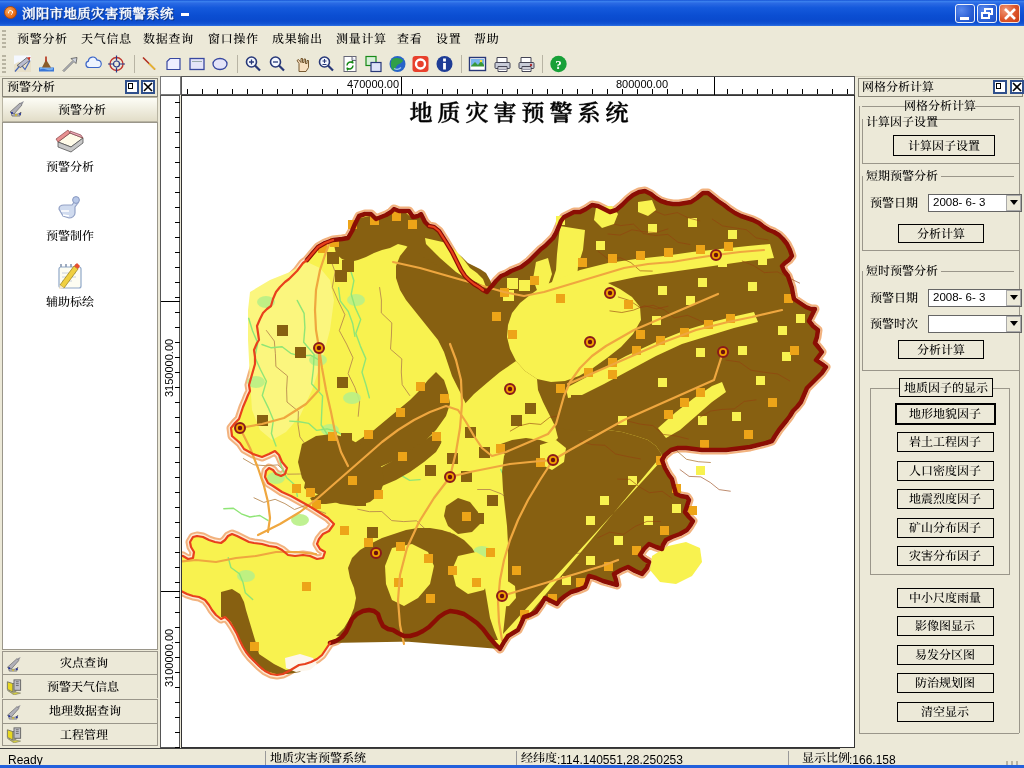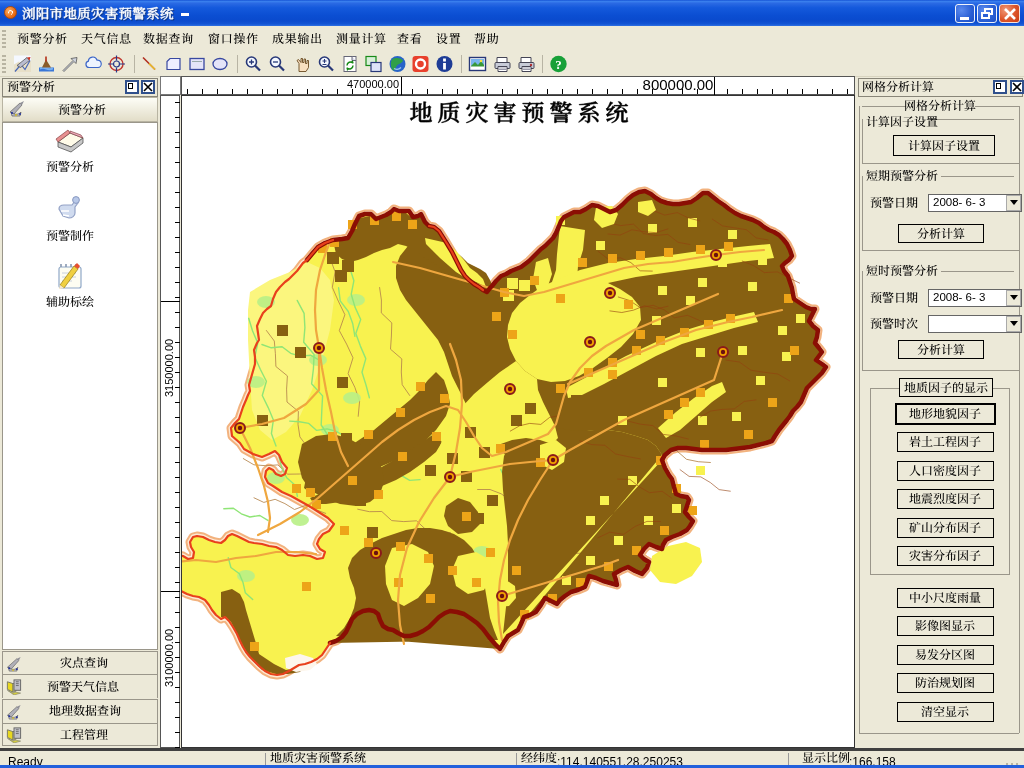--- a/index.html
+++ b/index.html
@@ -145,21 +145,21 @@
     <div class="abs" style="left:575px;top:12px;width:1px;height:5px;background:#000"></div>
     <div class="abs" style="left:590px;top:12px;width:1px;height:5px;background:#000"></div>
     <div class="abs" style="left:605px;top:12px;width:1px;height:5px;background:#000"></div>
     <div class="abs" style="left:620px;top:12px;width:1px;height:5px;background:#000"></div>
     <div class="abs" style="left:635px;top:12px;width:1px;height:5px;background:#000"></div>
     <div class="abs" style="left:650px;top:12px;width:1px;height:5px;background:#000"></div>
     <div class="abs" style="left:665px;top:12px;width:1px;height:5px;background:#000"></div>
   <div class="abs" style="left:219px;top:0;width:1px;height:18px;background:#000"></div>
   <div class="abs" style="left:532px;top:0;width:1px;height:18px;background:#000"></div>
   <div class="abs" style="left:133px;top:2px;width:84px;height:11px;font-size:11px;text-align:right;color:#000;font-family:'Liberation Sans';line-height:11px">470000.00</div>
-  <div class="abs" style="left:454px;top:2px;width:84px;height:11px;font-size:15px;text-align:center;color:#000;line-height:11px">800000.00</div>
+  <div class="abs" style="left:434px;top:2px;width:84px;height:11px;font-size:11px;text-align:left;color:#000;line-height:11px">800000.00</div>
 </div>
 <div class="abs" style="left:160px;top:95px;width:20px;height:653px;background:#fff;border:1px solid #555">
   <div class="abs" style="left:14px;top:6px;width:5px;height:1px;background:#000"></div>
     <div class="abs" style="left:14px;top:21px;width:5px;height:1px;background:#000"></div>
     <div class="abs" style="left:14px;top:36px;width:5px;height:1px;background:#000"></div>
     <div class="abs" style="left:14px;top:51px;width:5px;height:1px;background:#000"></div>
     <div class="abs" style="left:14px;top:66px;width:5px;height:1px;background:#000"></div>
     <div class="abs" style="left:14px;top:81px;width:5px;height:1px;background:#000"></div>
     <div class="abs" style="left:14px;top:96px;width:5px;height:1px;background:#000"></div>
     <div class="abs" style="left:14px;top:111px;width:5px;height:1px;background:#000"></div>
@@ -254,21 +254,21 @@
  <div class="abs" style="left:41px;top:412px;width:97px;height:20px;background:#ece9d8;border:1px solid #000"></div>
  <div class="abs" style="left:41px;top:441px;width:97px;height:20px;background:#ece9d8;border:1px solid #000"></div>
  <div class="abs" style="left:41px;top:469px;width:97px;height:20px;background:#ece9d8;border:1px solid #000"></div>
  <div class="abs" style="left:41px;top:511px;width:97px;height:20px;background:#ece9d8;border:1px solid #000"></div>
  <div class="abs" style="left:41px;top:539px;width:97px;height:20px;background:#ece9d8;border:1px solid #000"></div>
  <div class="abs" style="left:41px;top:568px;width:97px;height:20px;background:#ece9d8;border:1px solid #000"></div>
  <div class="abs" style="left:41px;top:596px;width:97px;height:20px;background:#ece9d8;border:1px solid #000"></div>
  <div class="abs" style="left:41px;top:625px;width:97px;height:20px;background:#ece9d8;border:1px solid #000"></div>
 </div>
 
-<div class="abs" style="left:0;top:748px;width:1024px;height:20px;background:#ece9d8;border-top:3px solid #404040">
+<div class="abs" style="left:0;top:748px;width:840px;height:20px;background:#ece9d8;border-top:1px solid #404040">
  <div class="abs" style="left:265px;top:2px;width:1px;height:15px;background:#999"></div>
  <div class="abs" style="left:516px;top:2px;width:1px;height:15px;background:#999"></div>
  <div class="abs" style="left:788px;top:2px;width:1px;height:15px;background:#999"></div>
  <div class="abs" style="left:8px;top:4px;font-size:12px;color:#000">Ready</div>
  <div class="abs" style="left:557px;top:4px;font-size:12px;color:#000">:114.140551,28.250253</div>
  <div class="abs" style="left:849px;top:4px;font-size:12px;color:#000">:166.158</div>
  <div class="abs" style="left:1006px;top:12px;width:14px;height:5px;background:repeating-linear-gradient(90deg,#b8b4a2 0 2px,#ece9d8 2px 5px)"></div>
 </div>
 <div class="abs" style="left:0;top:765px;width:1024px;height:3px;background:#2260dc"></div>
 <div class="abs" style="left:182px;top:96px;width:672px;height:651px;overflow:hidden"><svg width="672" height="651" viewBox="182 96 672 651">

